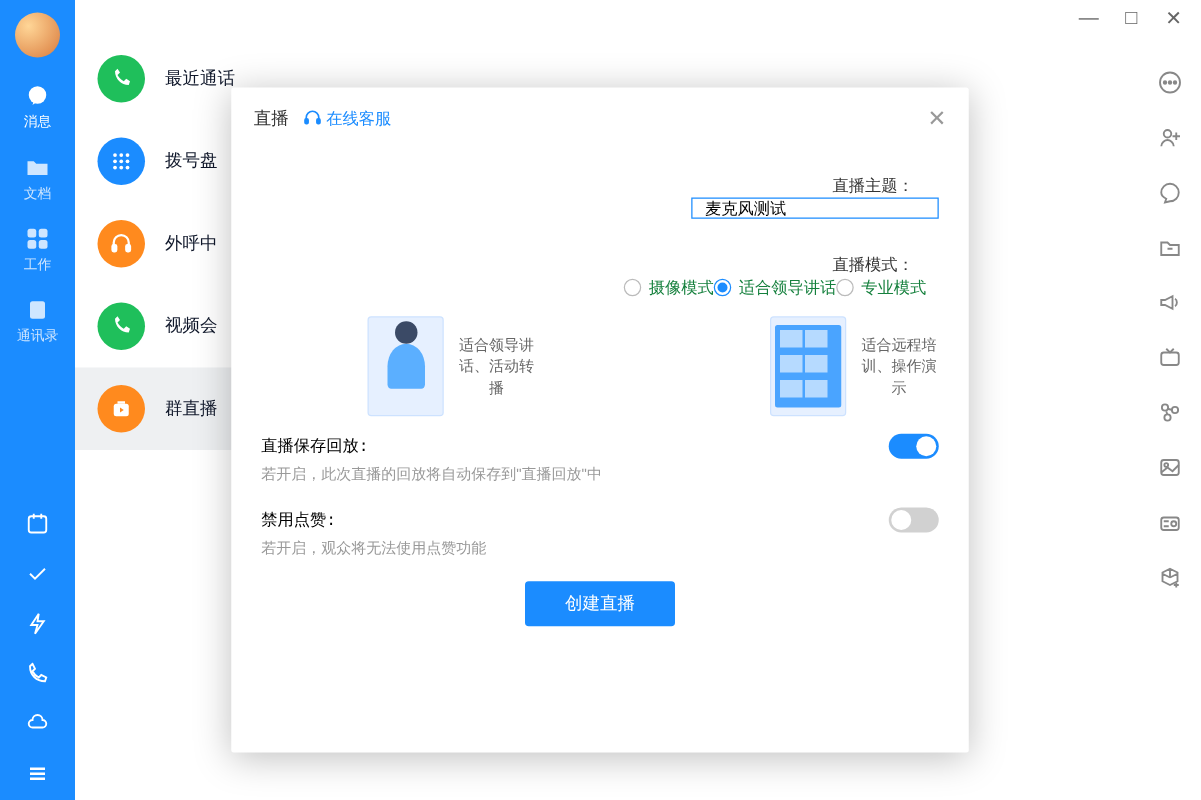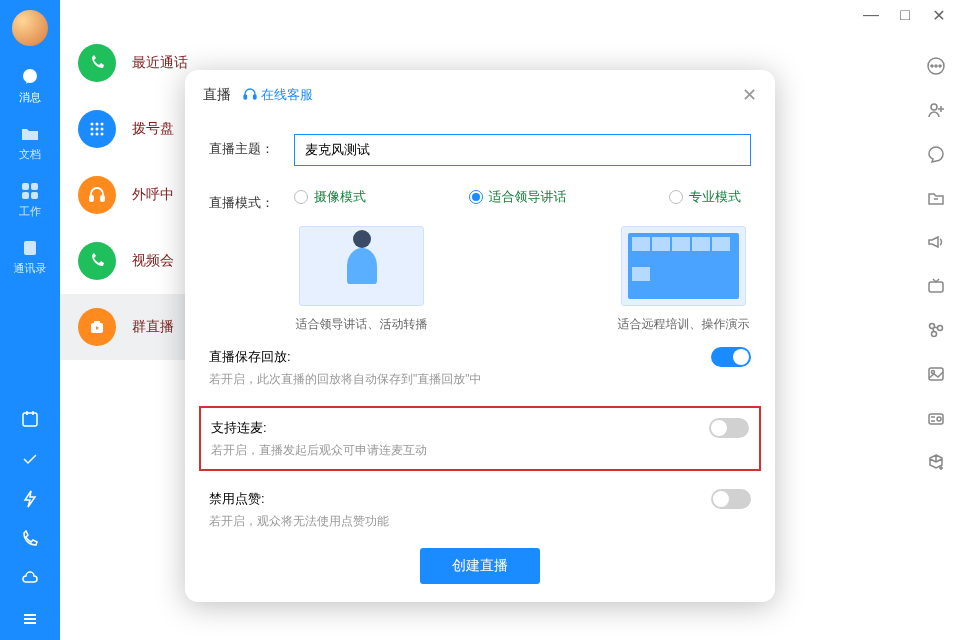--- a/index.html
+++ b/index.html
@@ -111,30 +111,30 @@
       width: 38px; height: 38px;
       border-radius: 50%;
       display: flex;
       align-items: center;
       justify-content: center;
       flex-shrink: 0;
     }
     .li-icon.green { background: #1fbf5b; }
     .li-icon.blue { background: #1b8cff; }
     .li-icon.orange { background: #ff8a1e; }
-    .li-label { font-size: 14px; color: #7f1d1d; }
+    .li-label { font-size: 14px; color: #0f172a; }
     
     .dialog {
       position: absolute;
       left: 185px; top: 70px;
       width: 590px;
       height: 532px;
       background: #fff;
       box-shadow: 0 4px 30px rgba(0,0,0,0.25);
-      border-radius: 13px;
+      border-radius: 2px;
     }
     .dialog-header {
       display: flex;
       align-items: center;
       padding: 14px 18px 10px;
       gap: 12px;
     }
     .dialog-title { font-size: 14px; color: #333; }
     .online-cs {
       display: flex;
@@ -147,22 +147,23 @@
       margin-left: auto;
       color: #999;
       font-size: 18px;
       cursor: pointer;
     }
     .dialog-body {
       padding: 18px 24px 10px;
     }
     .form-row {
       display: flex;
-      align-items: flex-start;
+      align-items: flex-end;
       margin-bottom: 22px;
+      flex-direction: column;
     }
     .form-label {
       width: 85px;
       font-size: 13px;
       color: #333;
       padding-top: 6px;
     }
     .theme-input {
       flex: 1;
       height: 32px;
@@ -205,21 +206,21 @@
     }
     .mode-previews {
       display: flex;
       justify-content: space-between;
       margin: 0 0 14px 85px;
       gap: 12px;
     }
     .preview-card {
       width: 135px;
       display: flex;
-      flex-direction: column;
+      flex-direction: row;
       align-items: center;
       gap: 10px;
     }
     .preview-img {
       width: 125px; height: 80px;
       background: #e6f0ff;
       border: 1px solid #cde2ff;
       border-radius: 3px;
       display: flex;
       align-items: center;
@@ -276,20 +277,21 @@
       padding: 10px 10px;
       margin-left: -10px;
       margin-right: -10px;
     }
     .toggle-header {
       display: flex;
       justify-content: space-between;
       align-items: center;
       font-size: 13px;
       font-weight: 500;
+      font-family: Liberation Mono, monospace;
     }
     .toggle-desc {
       font-size: 12px;
       color: #999;
       margin-top: 4px;
     }
     .toggle {
       width: 40px; height: 20px;
       border-radius: 10px;
       position: relative;
@@ -579,27 +581,20 @@
         <span class="preview-caption">适合远程培训、操作演示</span>
       </div>
     </div>
     <div class="toggle-row">
       <div class="toggle-header">
         <span>直播保存回放:</span>
         <span class="toggle on"></span>
       </div>
       <div class="toggle-desc">若开启，此次直播的回放将自动保存到"直播回放"中</div>
     </div>
-    <div class="toggle-row highlighted">
-      <div class="toggle-header">
-        <span>支持连麦:</span>
-        <span class="toggle off"></span>
-      </div>
-      <div class="toggle-desc">若开启，直播发起后观众可申请连麦互动</div>
-    </div>
     <div class="toggle-row">
       <div class="toggle-header">
         <span>禁用点赞:</span>
         <span class="toggle off"></span>
       </div>
       <div class="toggle-desc">若开启，观众将无法使用点赞功能</div>
     </div>
     <button class="submit-btn">创建直播</button>
   </div>
 </div>

